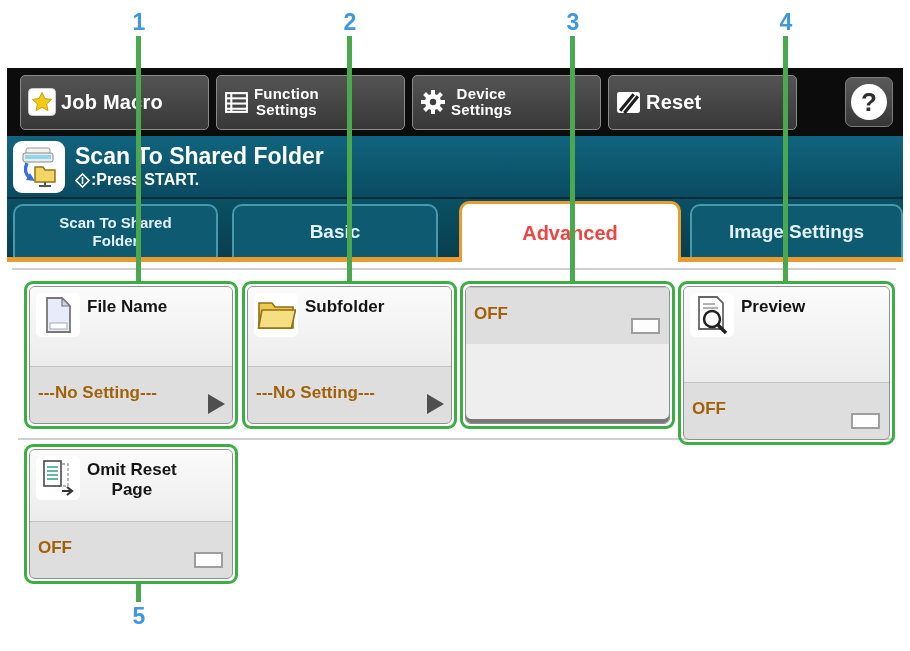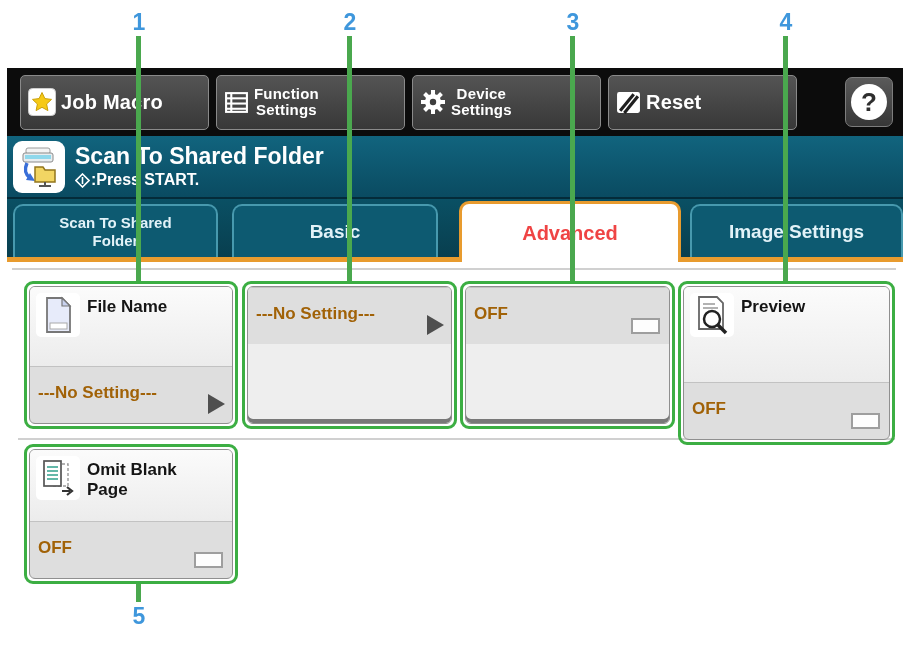--- a/index.html
+++ b/index.html
@@ -53,21 +53,21 @@
   .hl-box { position:absolute; border:3px solid #3cae43; border-radius:9px; }
   .hl1 { left:24px;  top:281px; width:214px; height:148px; }
   .hl2 { left:242px; top:281px; width:215px; height:148px; }
   .hl3 { left:460px; top:281px; width:215px; height:148px; }
   .hl4 { left:678px; top:281px; width:217px; height:164px; }
   .hl5 { left:24px;  top:444px; width:214px; height:140px; }
   .dev-btn { position:absolute; inset:2px; border:1px solid #8f8f8f; border-radius:6px; overflow:hidden;
              display:flex; flex-direction:column; background:#eee;
              box-shadow: inset 0 -4px 0 #787878; }
   .dev-top { flex:1; background:linear-gradient(#fbfbfb,#ececec); display:flex; align-items:flex-start;
-             gap:7px; padding:6px 5px 0 6px; }
+             gap:7px; padding:6px 5px 0 6px;text-align:center; }
   .dev-icon { width:44px; height:44px; background:#fff; border-radius:5px; display:flex;
               align-items:center; justify-content:center; flex-shrink:0; }
   .dev-label { font-size:17px; font-weight:bold; color:#151515; line-height:1.2; white-space:pre-line; padding-top:4px; }
   .dev-bottom { height:57px; background:#dedede; border-top:1px solid #c2c2c2; position:relative;
                 display:flex; align-items:center; padding-left:8px; padding-bottom:4px; }
   .dev-value { font-size:17px; font-weight:bold; color:#a16207; }
   .arrow-right { position:absolute; right:7px; bottom:9px; width:0; height:0;
                  border-left:17px solid #4f4f4f; border-top:10px solid transparent; border-bottom:10px solid transparent; }
   .checkbox { position:absolute; right:9px; bottom:10px; width:29px; height:16px;
               background:#fdfdfd; border:2px solid #9e9e9e; }
@@ -207,20 +207,29 @@
       </div>
       <div class="dev-bottom">
         <span class="dev-value">---No Setting---</span>
         <span class="arrow-right"></span>
       </div>
     </div>
   </div>
 
   <div class="hl-box hl2">
     <div class="dev-btn">
+      <div class="dev-top">
+        <span class="dev-icon">
+          <svg width="40" height="34" viewBox="0 0 40 34">
+            <path d="M3 5 H16 L19 9 H37 V30 H3 Z" fill="#edc94f" stroke="#8f6f14" stroke-width="1.6"></path>
+            <path d="M6 12 H39.5 L35.5 30 H2.5 Z" fill="#f6df82" stroke="#8f6f14" stroke-width="1.6"></path>
+          </svg>
+        </span>
+        <span class="dev-label">Subfolder</span>
+      </div>
       <div class="dev-bottom">
         <span class="dev-value">---No Setting---</span>
         <span class="arrow-right"></span>
       </div>
     </div>
   </div>
 
   <div class="hl-box hl3">
     <div class="dev-btn">
       <div class="dev-bottom">
@@ -258,21 +267,21 @@
           <svg width="40" height="40" viewBox="0 0 40 40">
             <rect x="14" y="6" width="16" height="22" fill="#fff" stroke="#999" stroke-width="1.4" stroke-dasharray="3 2"></rect>
             <rect x="6" y="3" width="17" height="25" fill="#fff" stroke="#555" stroke-width="1.7"></rect>
             <line x1="9" y1="9" x2="20" y2="9" stroke="#2fa08c" stroke-width="1.6"></line>
             <line x1="9" y1="13" x2="20" y2="13" stroke="#2fa08c" stroke-width="1.6"></line>
             <line x1="9" y1="17" x2="20" y2="17" stroke="#2fa08c" stroke-width="1.6"></line>
             <line x1="9" y1="21" x2="20" y2="21" stroke="#2fa08c" stroke-width="1.6"></line>
             <path d="M24 33 h8 M29 29 l5 4 -5 4" fill="none" stroke="#333" stroke-width="2.2"></path>
           </svg>
         </span>
-        <span class="dev-label">Omit Blank
+        <span class="dev-label">Omit Reset
 Page</span>
       </div>
       <div class="dev-bottom">
         <span class="dev-value">OFF</span>
         <span class="checkbox"></span>
       </div>
     </div>
   </div>
 
   <div class="c-line cl1"></div>

